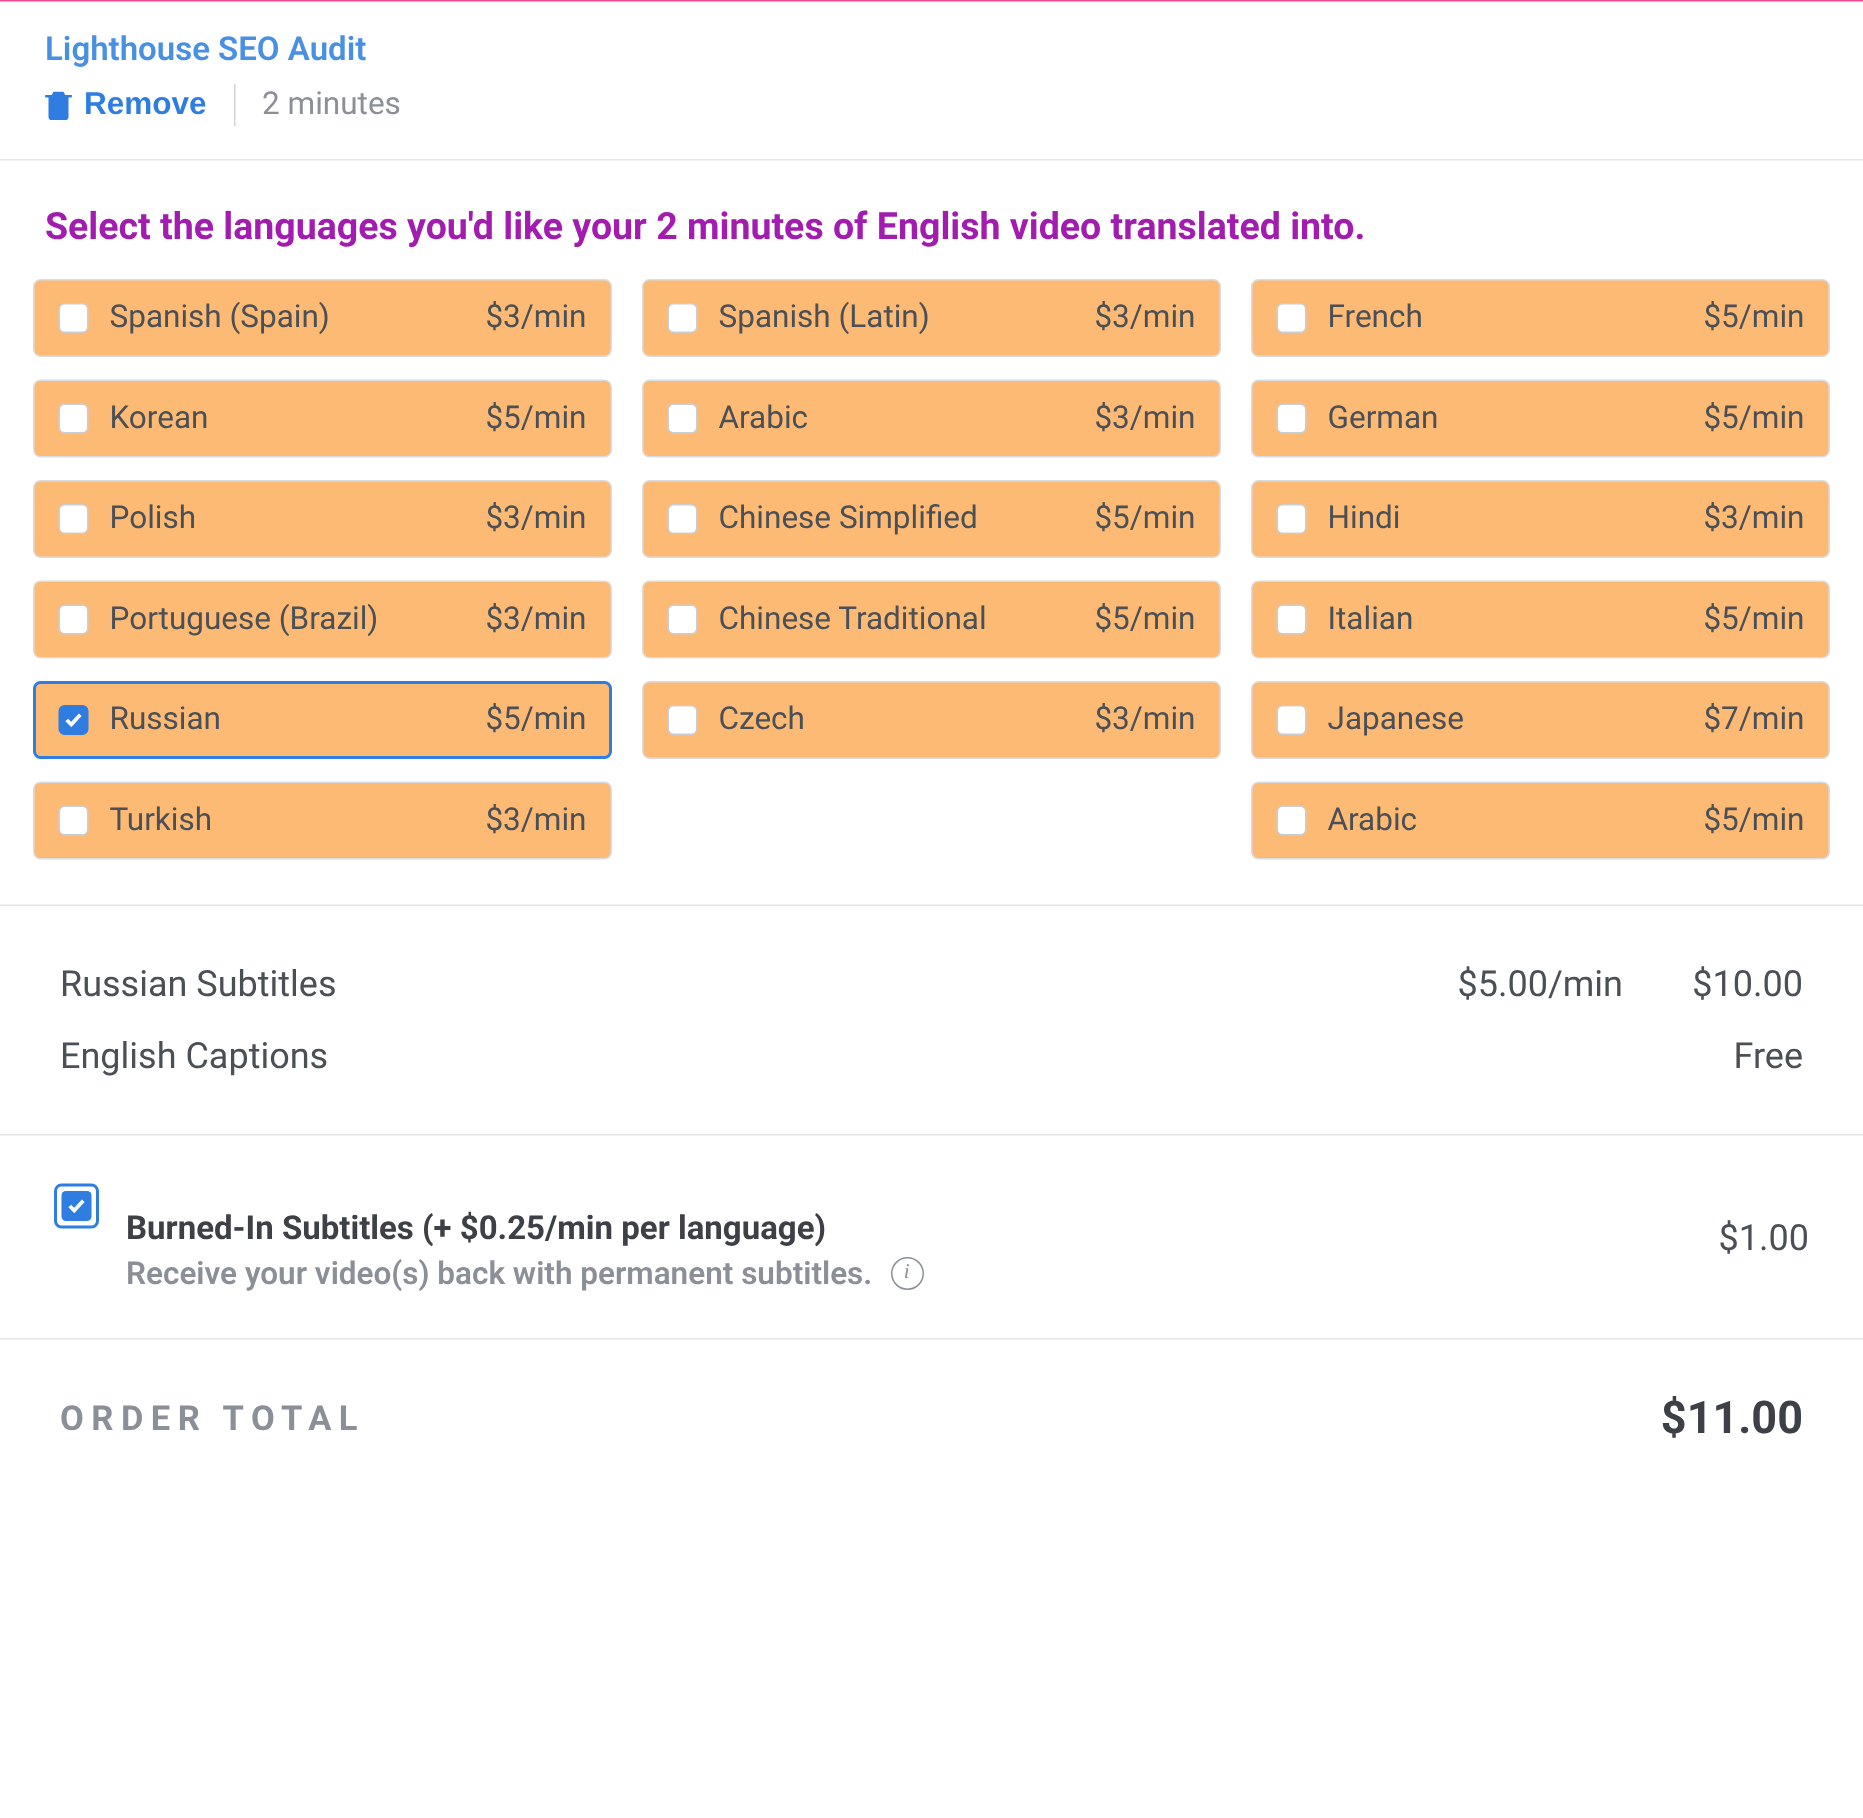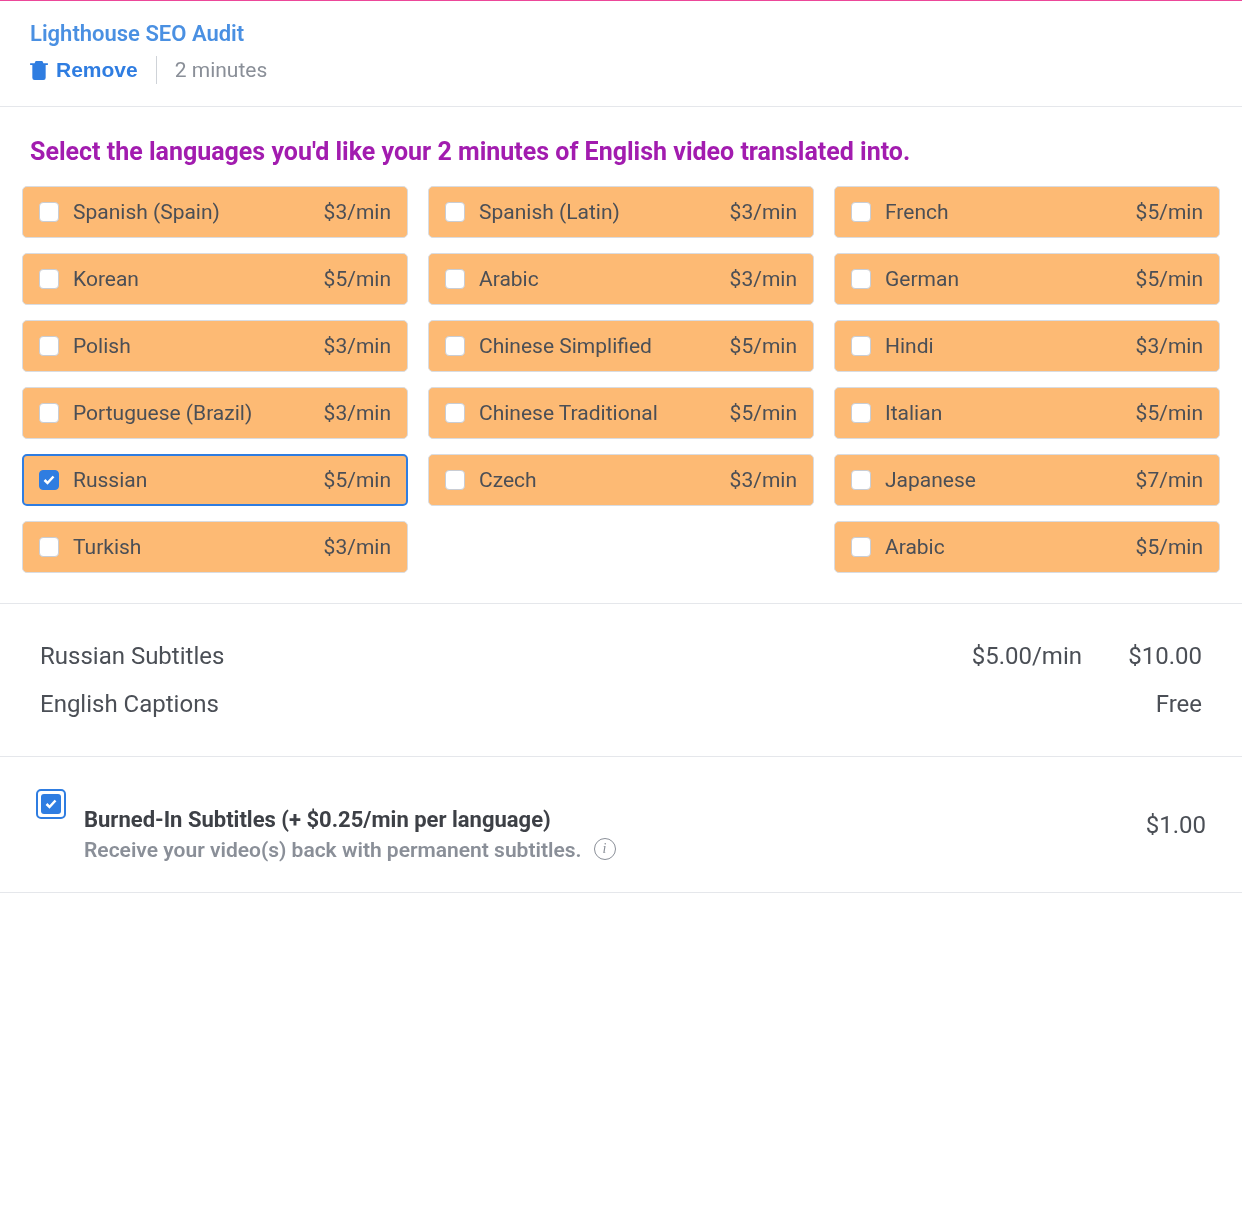--- a/index.html
+++ b/index.html
@@ -376,13 +376,17 @@
     <div class="addon-text">
       <div class="addon-title">Burned-In Subtitles (+ $0.25/min per language)</div>
       <div class="addon-desc-row">
         <div class="addon-desc">Receive your video(s) back with permanent subtitles.</div>
         <div class="info-icon">i</div>
       </div>
     </div>
     <div class="addon-price">$1.00</div>
   </div>
 
+  <div class="total-section">
+    <div class="total-label">ORDER TOTAL</div>
+    <div class="total-amount">$11.00</div>
+  </div>
 </div>
 
 </body></html>

